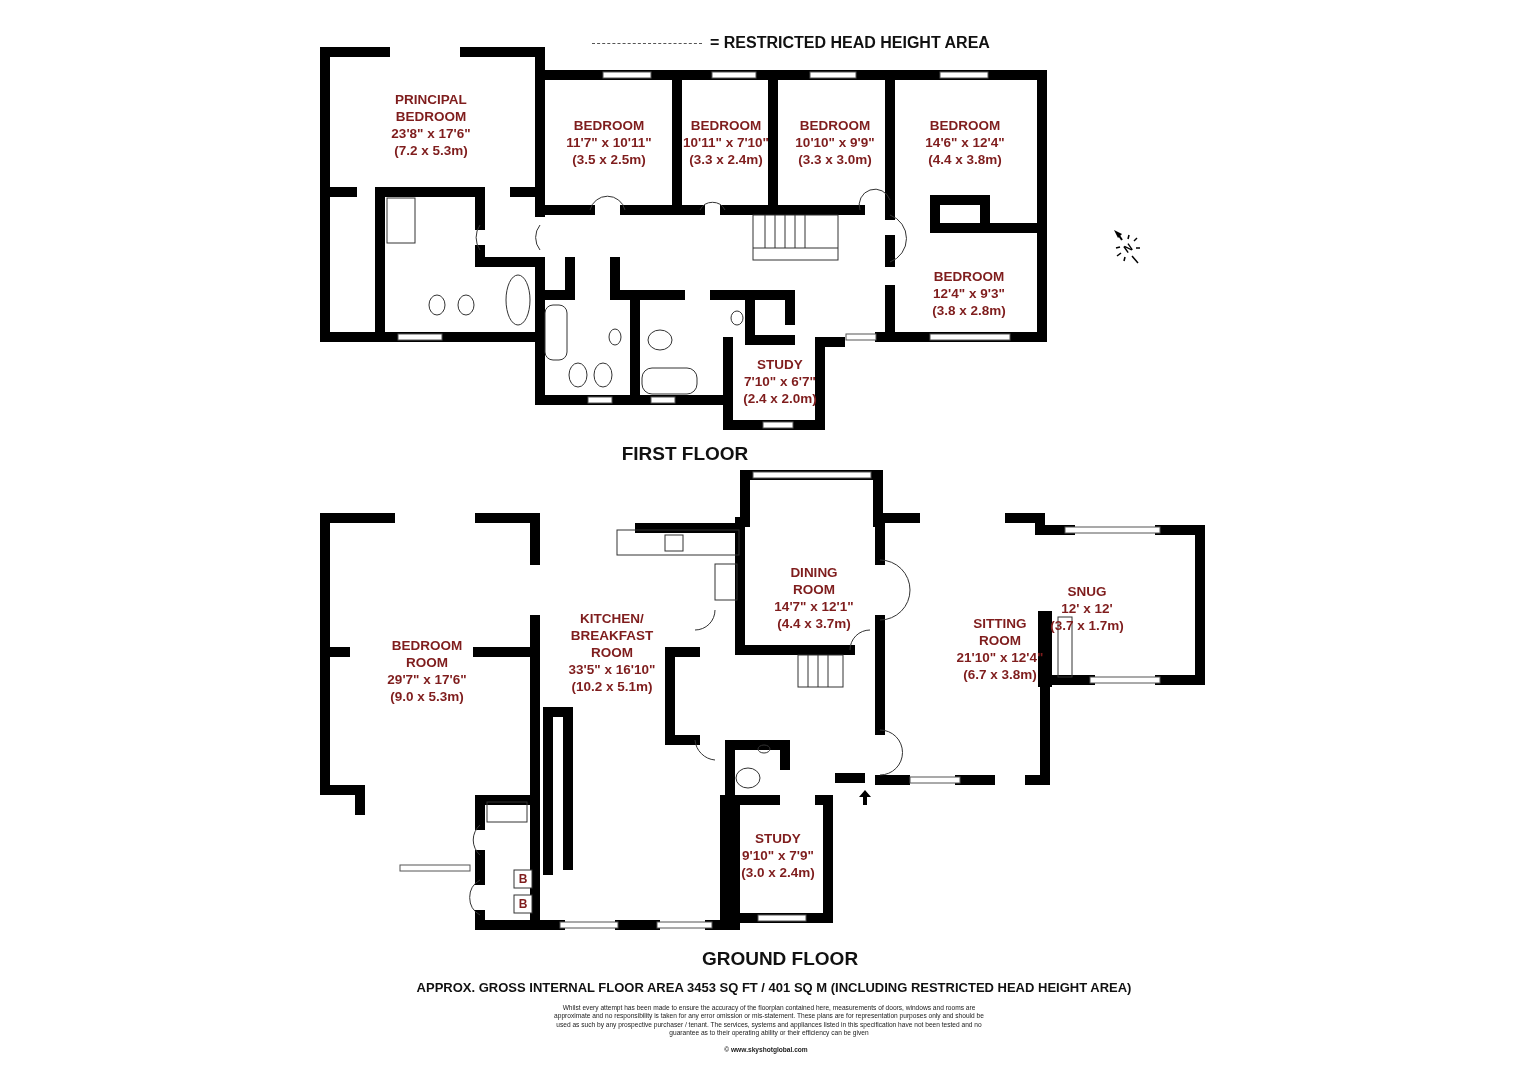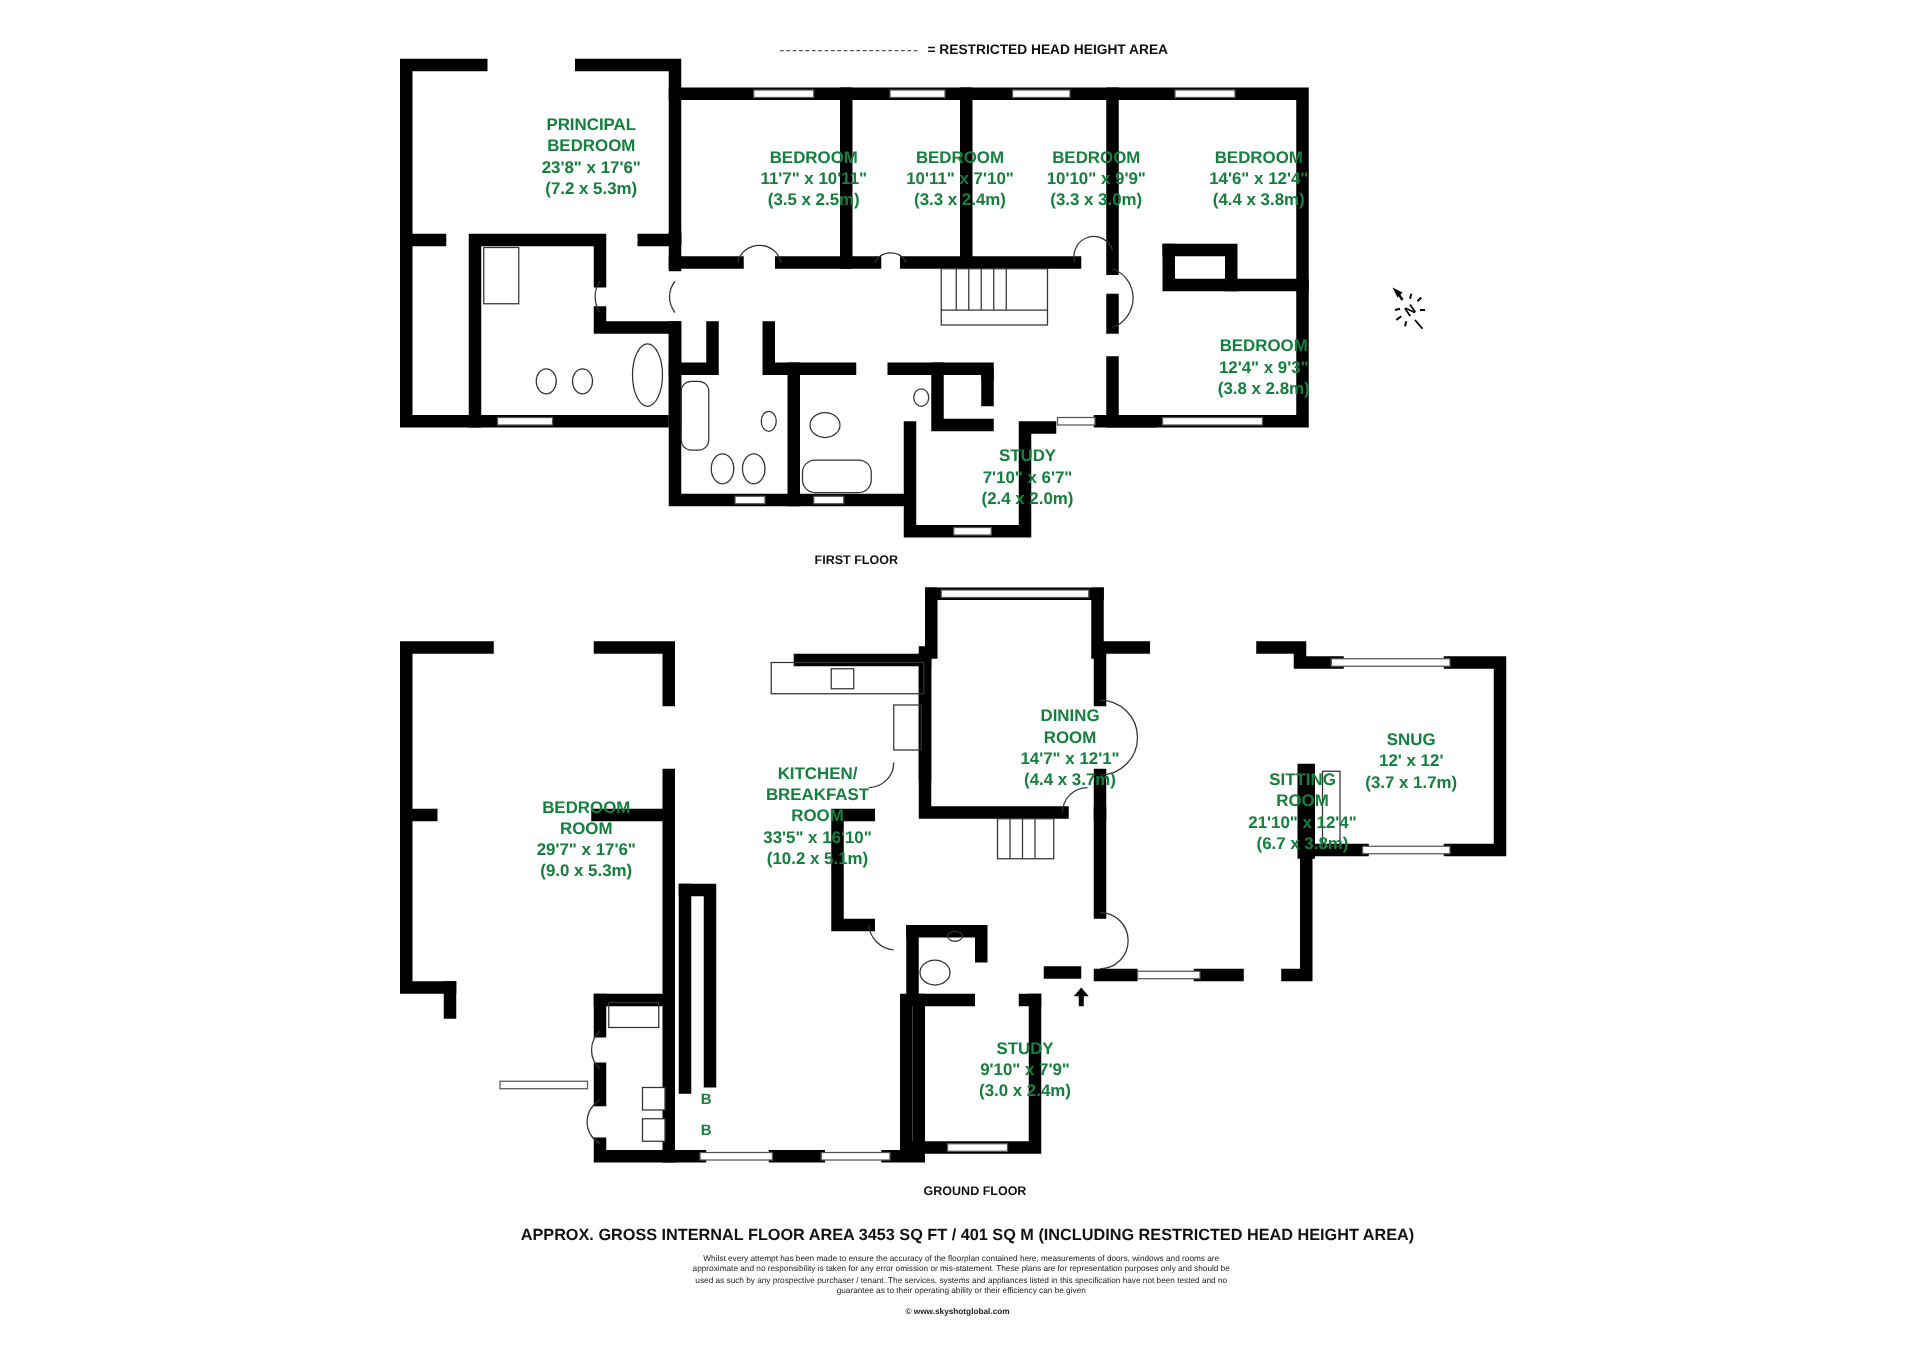--- a/index.html
+++ b/index.html
@@ -1,23 +1,23 @@
 <!DOCTYPE html>
 <html><head>
 <meta charset="utf-8">
 <style>
   html, body { margin: 0; padding: 0; background: #ffffff; }
   body { width: 1528px; height: 1080px; position: relative; overflow: hidden;
          font-family: "Liberation Sans", sans-serif; color: #111; }
   svg.plan { position: absolute; left: 0; top: 0; }
   .lbl { position: absolute; text-align: center; font-weight: bold; font-size: 13.5px;
-         line-height: 17px; color: #15803d; transform: translate(-50%, 0); white-space: nowrap; margin-left: 42px; }
+         line-height: 17px; color: #7f1d1d; transform: translate(-50%, 0); white-space: nowrap; }
   .lbl div { display: block; }
-  .floor-title { position: absolute; font-weight: bold; font-size: 10px; transform: translate(-50%,0); }
-  .legend { position: absolute; left: 624px; top: 34px; font-weight: bold; font-size: 11px; }
+  .floor-title { position: absolute; font-weight: bold; font-size: 19px; transform: translate(-50%,0); }
+  .legend { position: absolute; left: 592px; top: 34px; font-weight: bold; font-size: 16px; }
   .legend .dash { display: inline-block; width: 110px; border-top: 1.5px dashed #555;
                   vertical-align: middle; margin-right: 8px; }
   .area { position: absolute; left: 774px; top: 980px; transform: translate(-50%,0);
           font-weight: bold; font-size: 13px; white-space: nowrap; }
   .disclaimer { position: absolute; left: 769px; top: 1004px; width: 430px; transform: translate(-50%,0);
                 text-align: center; font-size: 6.6px; line-height: 8.4px; color: #222; }
   .copyright { position: absolute; left: 766px; top: 1046px; transform: translate(-50%,0);
                font-size: 6.6px; font-weight: bold; color: #222; }
   .compass { position: absolute; left: 1108px; top: 226px; width: 40px; height: 40px; }
 </style>

